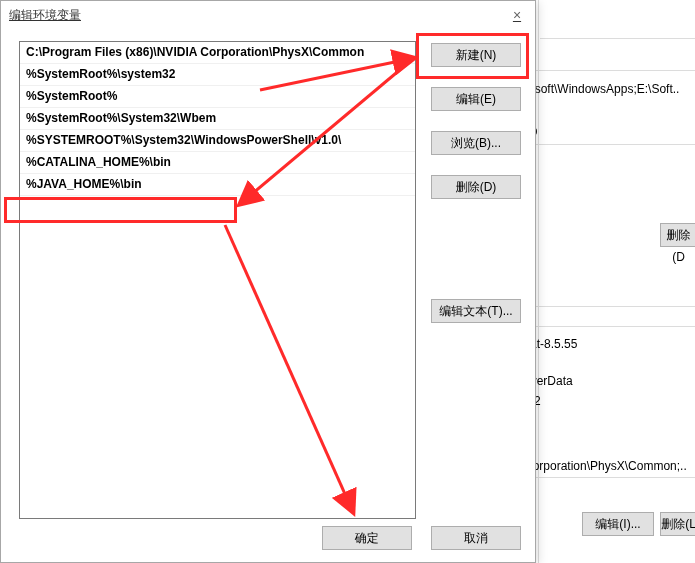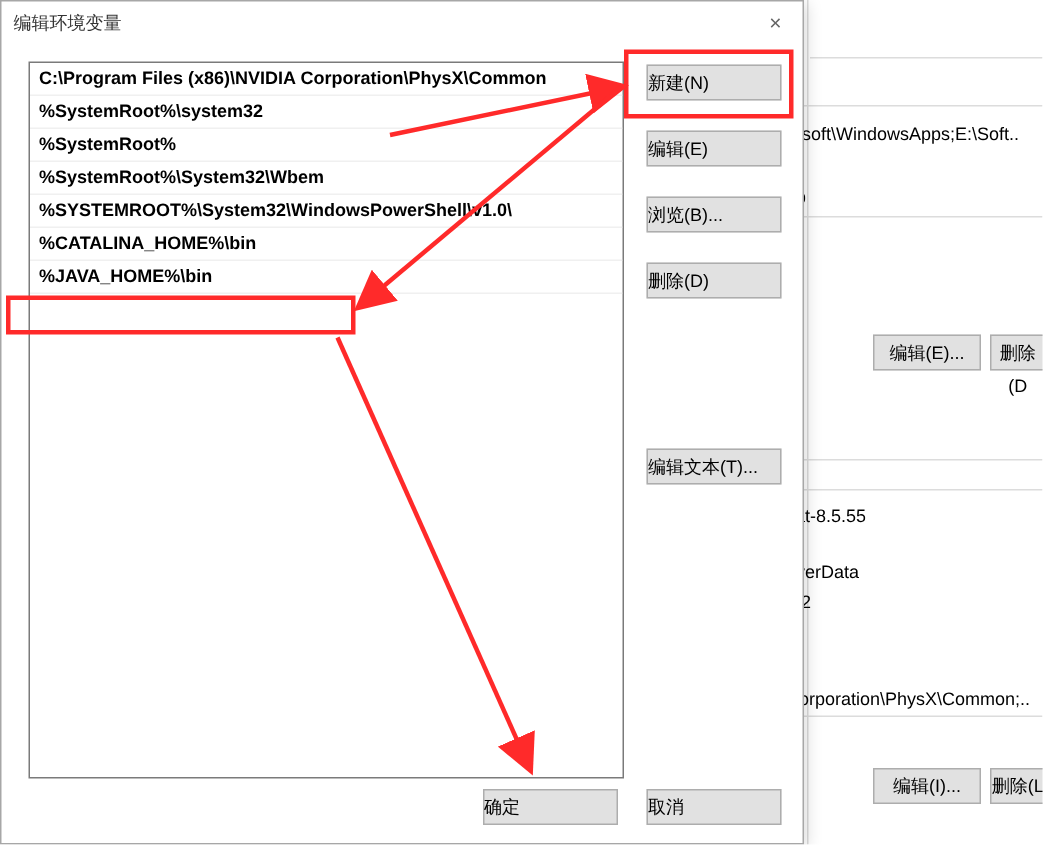--- a/index.html
+++ b/index.html
@@ -58,20 +58,21 @@
     box-sizing: border-box;
   }
   .titlebar {
     height: 28px;
     display: flex;
     align-items: center;
     justify-content: space-between;
     padding: 0 8px;
     font-size: 12px;
     color: #333;
+    text-decoration: underline;
   }
   .close-x {
     font-size: 14px;
     color: #666;
     width: 20px;
     text-align: center;
   }
   .dlg-body {
     position: relative;
     padding: 10px 14px 12px 14px;
@@ -105,20 +106,21 @@
     top: 14px;
     width: 90px;
   }
   .wbtn {
     display: block;
     width: 90px;
     height: 24px;
     line-height: 22px;
     border: 1px solid #adadad;
     background: #e1e1e1;
+    text-align: center;
     font-size: 12px;
     margin-bottom: 6px;
     box-sizing: border-box;
     cursor: default;
   }
   .footer-btns {
     position: absolute;
     right: 14px;
     bottom: 12px;
   }
@@ -145,21 +147,20 @@
 <div class="bg">
   <div class="vline" style="left:538px; top:0; height:563px;"></div>
   <div class="hline" style="left:540px; top:38px; width:155px;"></div>
   <div class="hline" style="left:520px; top:70px; width:175px;"></div>
 
   <div class="txt" style="left:524px; top:82px; width:171px;">rosoft\WindowsApps;E:\Soft..</div>
   <div class="txt" style="left:524px; top:124px;">np</div>
 
   <div class="hline" style="left:520px; top:144px; width:175px;"></div>
 
-  <div class="btn" style="left:582px; top:223px; width:70px;">编辑(E)...</div>
   <div class="btn" style="left:660px; top:223px; width:35px;">删除(D</div>
 
   <div class="hline" style="left:520px; top:306px; width:175px;"></div>
   <div class="hline" style="left:520px; top:326px; width:175px;"></div>
 
   <div class="txt" style="left:524px; top:337px;">cat-8.5.55</div>
   <div class="txt" style="left:524px; top:374px;">riverData</div>
   <div class="txt" style="left:524px; top:394px;">0.2</div>
 
   <div class="txt" style="left:524px; top:459px;">Corporation\PhysX\Common;..</div>

